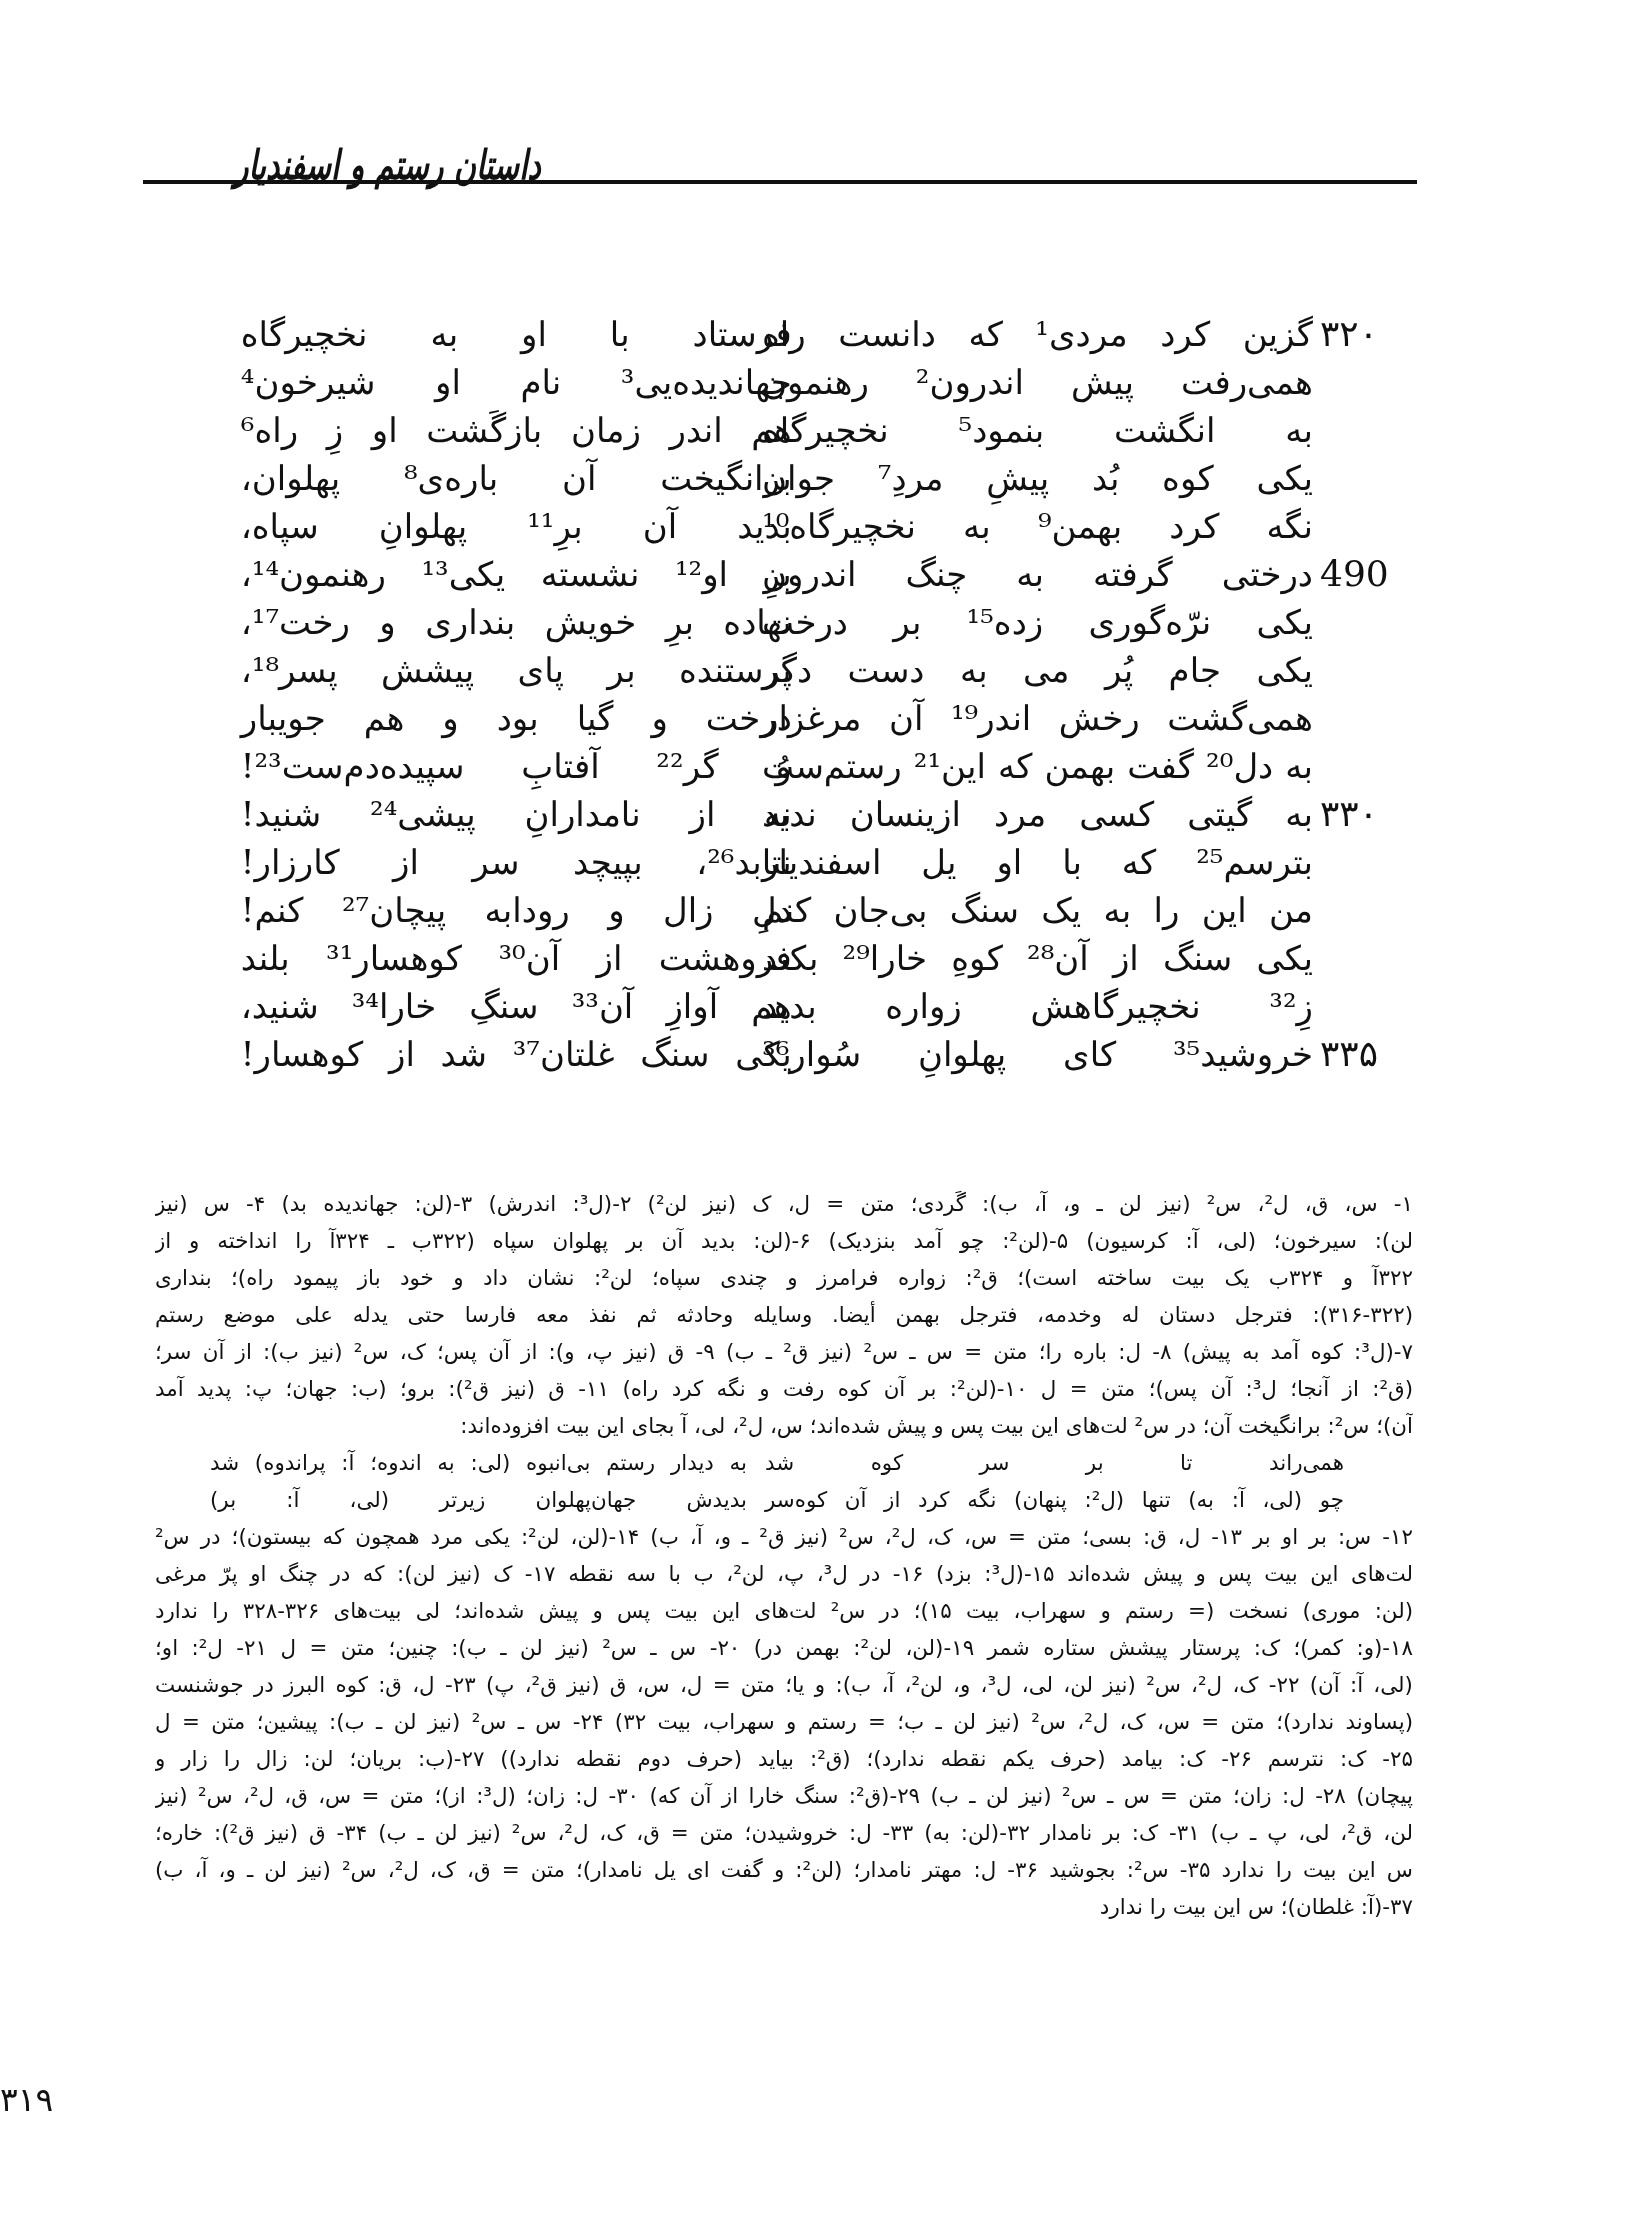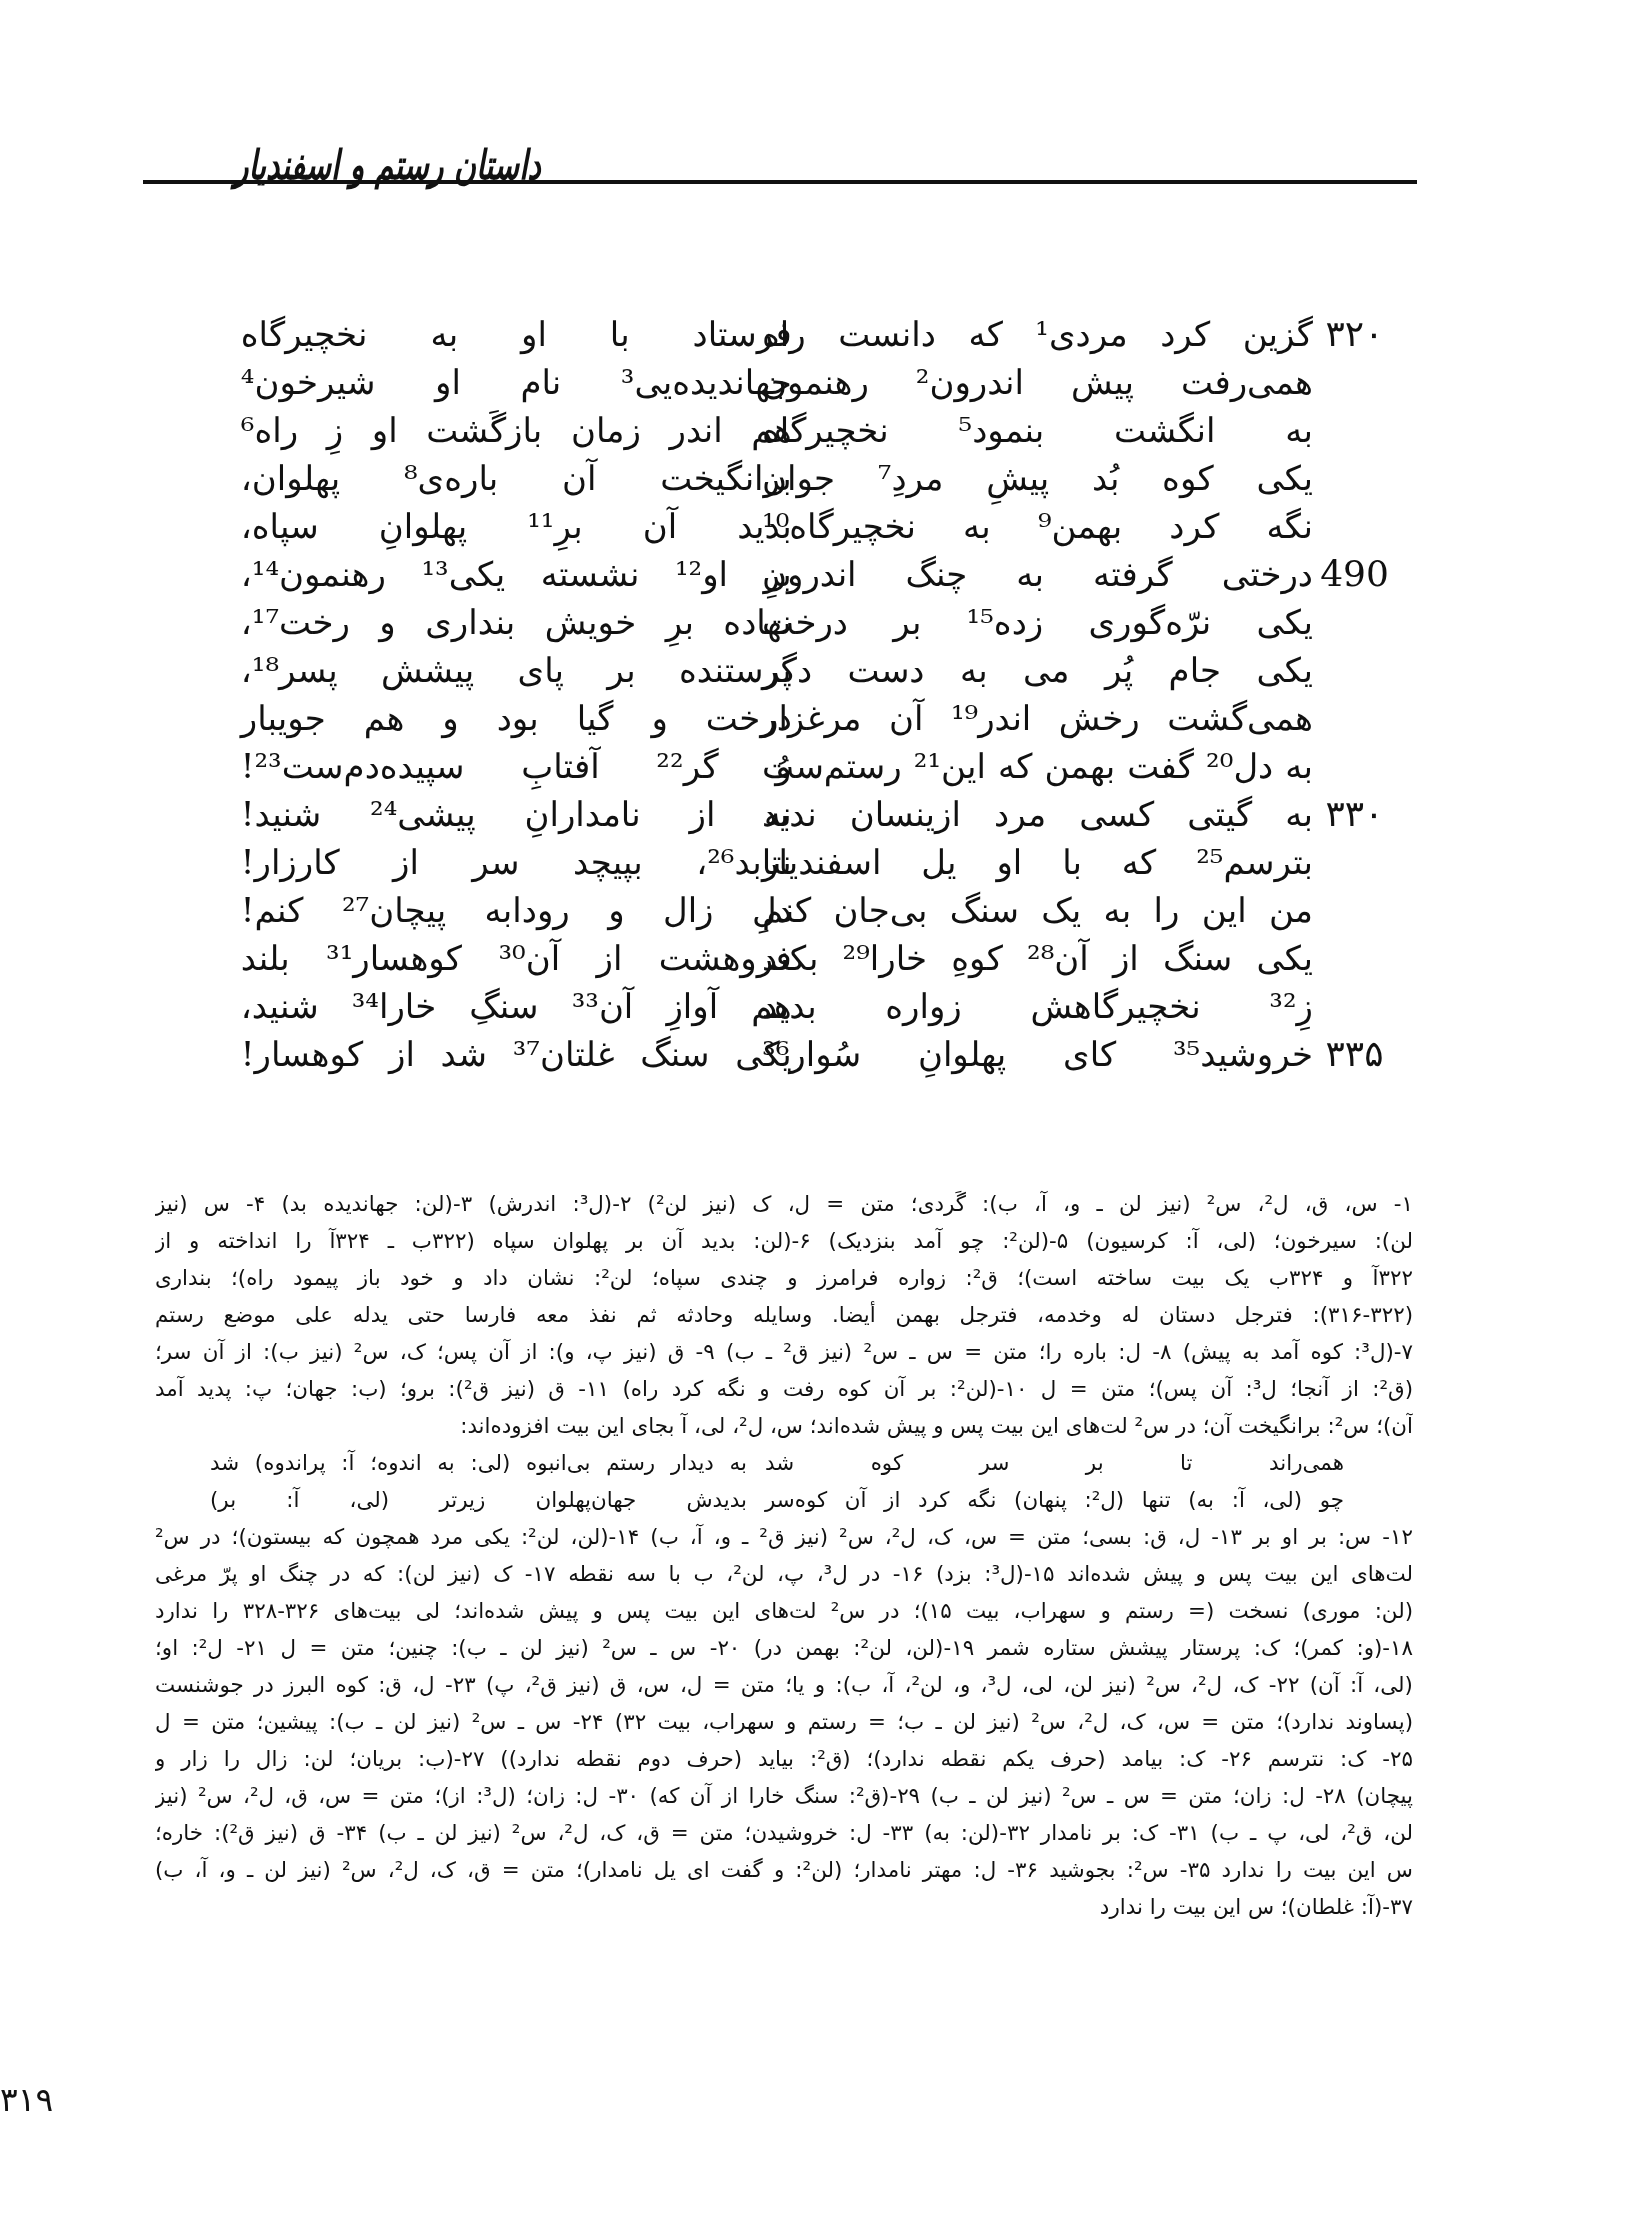--- a/index.html
+++ b/index.html
@@ -32,21 +32,21 @@
       position: relative; height: 48px;
       font-size: 34px; line-height: 48px;
     }
     .hemi {
       position: absolute; top: 0; width: 551px;
       text-align: justify; text-align-last: justify; white-space: nowrap;
     }
     .hemi.right { right: 76px; }
     .hemi.left  { left: 13.8px; }
     .vnum {
-      position: absolute; right: 0; top: 0; width: 69px; text-align: center;
+      position: absolute; right: 0; top: 0; width: 69px; text-align: left;
       font-size: 36px;
     }
     .footnotes {
       position: absolute; top: 1185px; left: 155px; right: 238px;
       font-family: "DejaVu Sans", "Liberation Sans", sans-serif;
       font-size: 21.4px; line-height: 37px; text-align: justify;
     }
     .fn-line { white-space: nowrap; overflow: hidden; text-align: justify; text-align-last: justify; }
     .fn-line.last { text-align-last: right; }
     .fn-quote { position: relative; height: 37px; }

